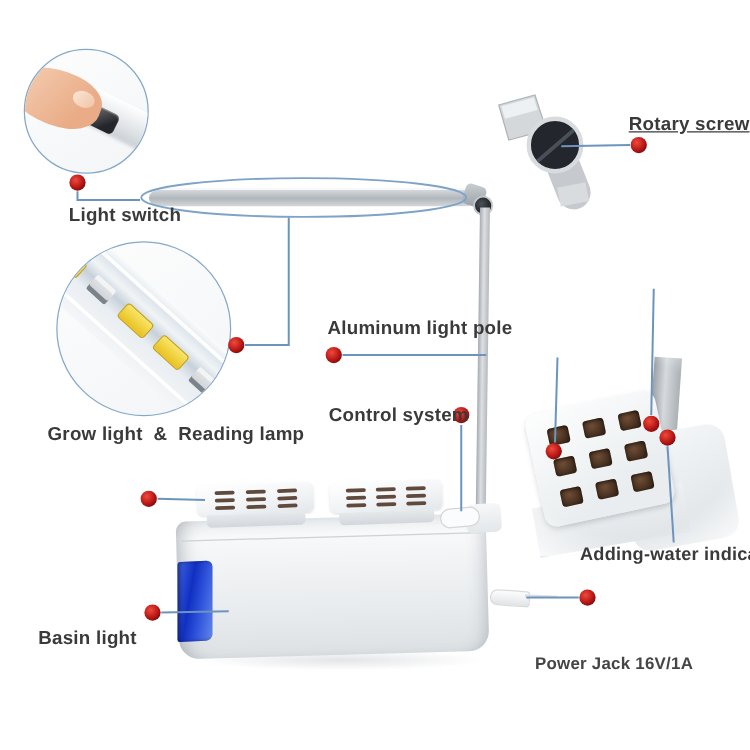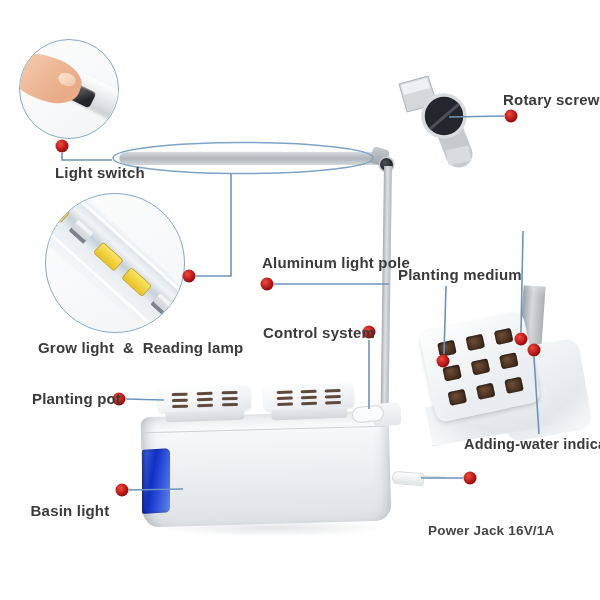--- a/index.html
+++ b/index.html
@@ -2,21 +2,21 @@
 <html><head>
 <meta charset="utf-8">
 <style>
   html,body{margin:0;padding:0;background:#fff;}
   #stage{position:relative;width:600px;height:600px;background:#ffffff;overflow:hidden;
          font-family:"Liberation Sans",sans-serif;}
 
   
   .lbl{position:absolute;font-weight:600;font-size:15px;color:#3a3a3a;white-space:pre;letter-spacing:.2px;}
   #lbl-light-switch{left:33px;top:164px;margin-left:22px;}
-  #lbl-rotary{left:503px;top:91px;}
+  #lbl-rotary{left:503px;top:91px;text-decoration:underline;}
   #lbl-grow{left:38px;top:339px;}
   #lbl-pole{left:262px;top:254px;}
   #lbl-control{left:263px;top:324px;}
   #lbl-power-ind{left:485px;top:215px;}
   #lbl-medium{left:398px;top:266px;}
   #lbl-pot{left:32px;top:390px;}
   #lbl-basin{left:22px;top:471px;width:96px;text-align:center;line-height:16px;}
   #lbl-adding{left:464px;top:436px;font-size:14.5px;}
   #lbl-jack{left:428px;top:495px;font-size:13.5px;font-weight:700;color:#454545;margin-top:28px;}
 
@@ -245,21 +245,19 @@
     <circle cx="122" cy="490" r="6.5" fill="url(#dotg)"></circle>
     <circle cx="534" cy="350" r="6.5" fill="url(#dotg)"></circle>
     <circle cx="470" cy="478" r="6.5" fill="url(#dotg)"></circle>
   </svg>
 
   <div class="lbl" id="lbl-light-switch">Light switch</div>
   <div class="lbl" id="lbl-rotary">Rotary screw</div>
   <div class="lbl" id="lbl-grow">Grow light  &amp;  Reading lamp</div>
   <div class="lbl" id="lbl-pole">Aluminum light pole</div>
   <div class="lbl" id="lbl-control">Control system</div>
-  <div class="lbl" id="lbl-medium">Planting medium</div>
-  <div class="lbl" id="lbl-pot">Planting pot</div>
   <div class="lbl" id="lbl-basin">
     <div>Basin light</div>
   </div>
   <div class="lbl" id="lbl-adding">Adding-water indicator</div>
   <div class="lbl" id="lbl-jack">Power Jack 16V/1A</div>
 
 </div>
 
 </body></html>

